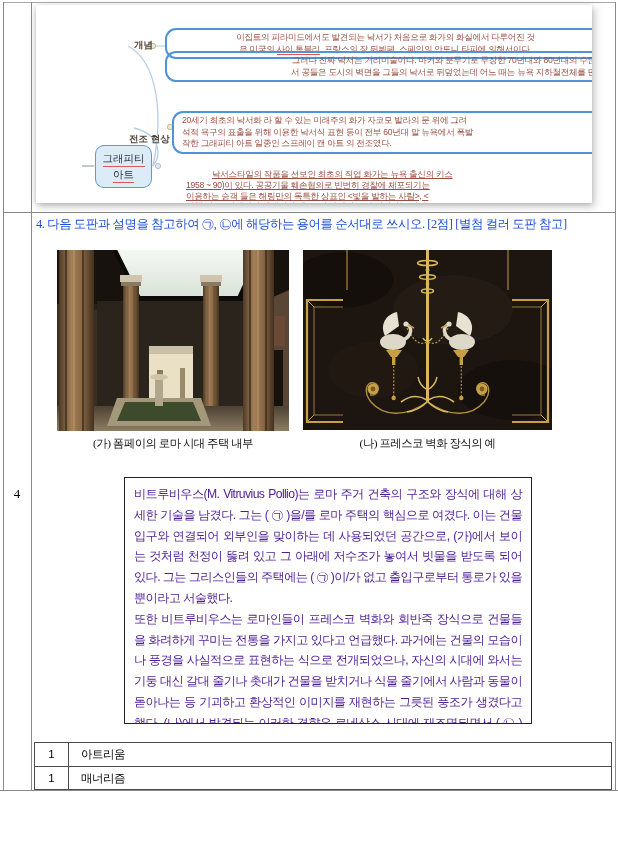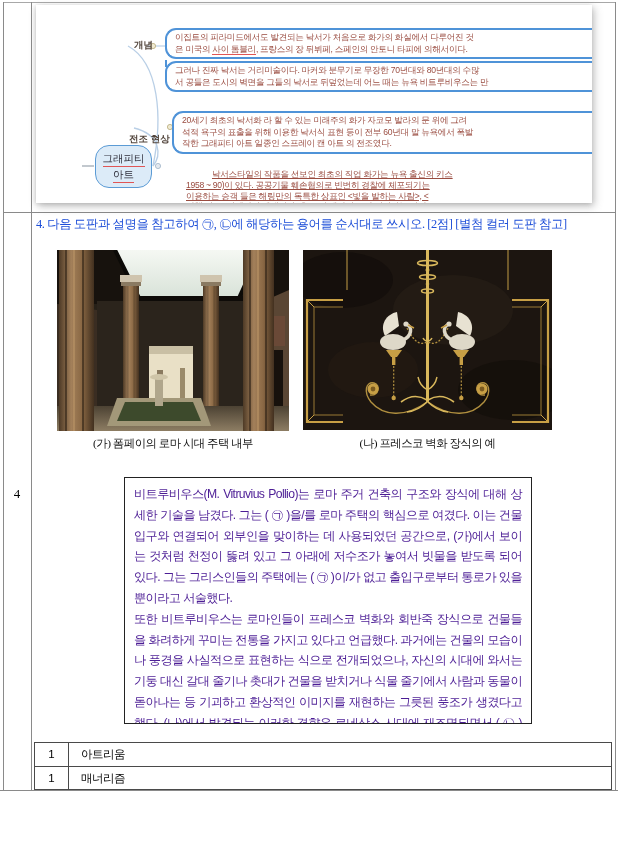--- a/index.html
+++ b/index.html
@@ -14,21 +14,21 @@
            overflow:hidden;}
   .mm-svg{position:absolute;left:0;top:0;z-index:0;}
   .mm-block{position:absolute;z-index:1;border-top:2px solid #4f93d8;border-bottom:2px solid #4f93d8;
             border-left:2px solid #4f93d8;border-radius:11px 0 0 11px;
             padding:2px 2px 2px 8px;font-size:8.6px;line-height:11.5px;color:#9a4c40;
             letter-spacing:-0.3px;white-space:nowrap;overflow:hidden;}
   .mm-plain{position:absolute;z-index:1;font-size:8.6px;line-height:10.8px;color:#9a4c40;
             letter-spacing:-0.3px;white-space:nowrap;overflow:hidden;}
   .mm-label{position:absolute;z-index:2;font-size:9.5px;color:#53463d;font-weight:bold;white-space:nowrap;}
   .mm-root{position:absolute;left:59px;top:140px;width:57px;height:43px;z-index:2;
-           background:#dcebf8;border:1.5px solid #5b9bd5;border-radius:14px;
+           background:#dcebf8;border:1.5px solid #5b9bd5;border-radius:9px;
            text-align:center;font-size:10.5px;line-height:15px;color:#2e2e3a;padding-top:5px;
            box-sizing:border-box;}
   .mm-root span{display:inline-block;border-bottom:1px solid #e05555;}
   .red-u{border-bottom:1px solid #e05555;}
   .mm-line{display:block;}
 
   
   .qline{position:absolute;left:36px;top:216px;width:578px;font-size:12.4px;color:#1d4ed8;
          letter-spacing:-0.4px;white-space:nowrap;overflow:hidden;}
   .margin-num{position:absolute;left:3px;top:486px;width:28px;text-align:center;
@@ -78,28 +78,28 @@
     </svg>
 
     <div class="mm-root">
       <span>그래피티</span><br>
       <span>아트</span>
     </div>
 
     <div class="mm-label" style="left:90px;top:34px;margin-left:8px;">개념</div>
     <div class="mm-label" style="left:93px;top:128px;">전조 현상</div>
 
-    <div class="mm-block" style="left:129px;top:23px;width:421px;">
+    <div class="mm-block" style="left:129px;top:23px;width:421px;text-align:center;">
       <span class="mm-line">이집트의 피라미드에서도 발견되는 낙서가 처음으로 화가의 화실에서 다루어진 것</span>
       <span class="mm-line"><span>은 미국의 </span><span class="red-u">사이 톰블리</span><span>, 프랑스의 장 뒤뷔페, 스페인의 안토니 타피에 의해서이다.</span></span>
     </div>
 
-    <div class="mm-block" style="left:129px;top:56px;width:421px;">
+    <div class="mm-block" style="left:129px;top:46px;width:421px;text-align:right;">
       <span class="mm-line">그러나 진짜 낙서는 거리미술이다. 마커와 분무기로 무장한 70년대와 80년대의 수많</span>
-      <span class="mm-line">서 공들은 도시의 벽면을 그들의 낙서로 뒤덮었는데 어느 때는 뉴욕 비트루비우스는 만</span>
+      <span class="mm-line">서 공들은 도시의 벽면을 그들의 낙서로 뒤덮었는데 어느 때는 뉴욕 지하철전체를 만</span>
     </div>
 
     <div class="mm-block" style="left:136px;top:106px;width:414px;padding-left:8px;">
       <span class="mm-line">20세기 최초의 낙서화 라 할 수 있는 미래주의 화가 자코모 발라의 문 위에 그려</span>
       <span class="mm-line">석적 욕구의 표출을 위해 이용한 낙서식 표현 등이 전부 60년대 말 뉴욕에서 폭발</span>
       <span class="mm-line">작한 그래피티 아트 일종인 스프레이 캔 아트 의 전조였다.</span>
     </div>
 
     <div class="mm-plain" style="left:150px;top:164px;width:400px;text-decoration:underline;">
       <span class="mm-line" style="padding-left:26px;">낙서스타일의 작품을 선보인 최초의 직업 화가는 뉴욕 출신의 키스</span>

